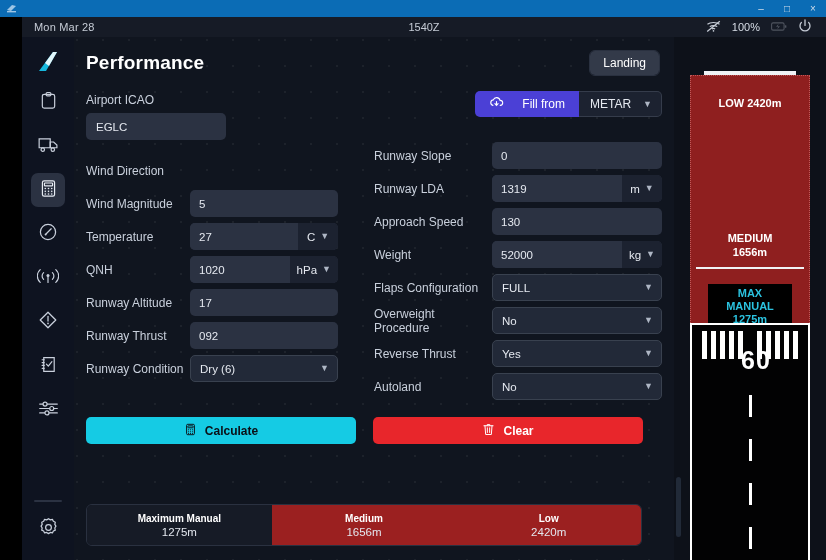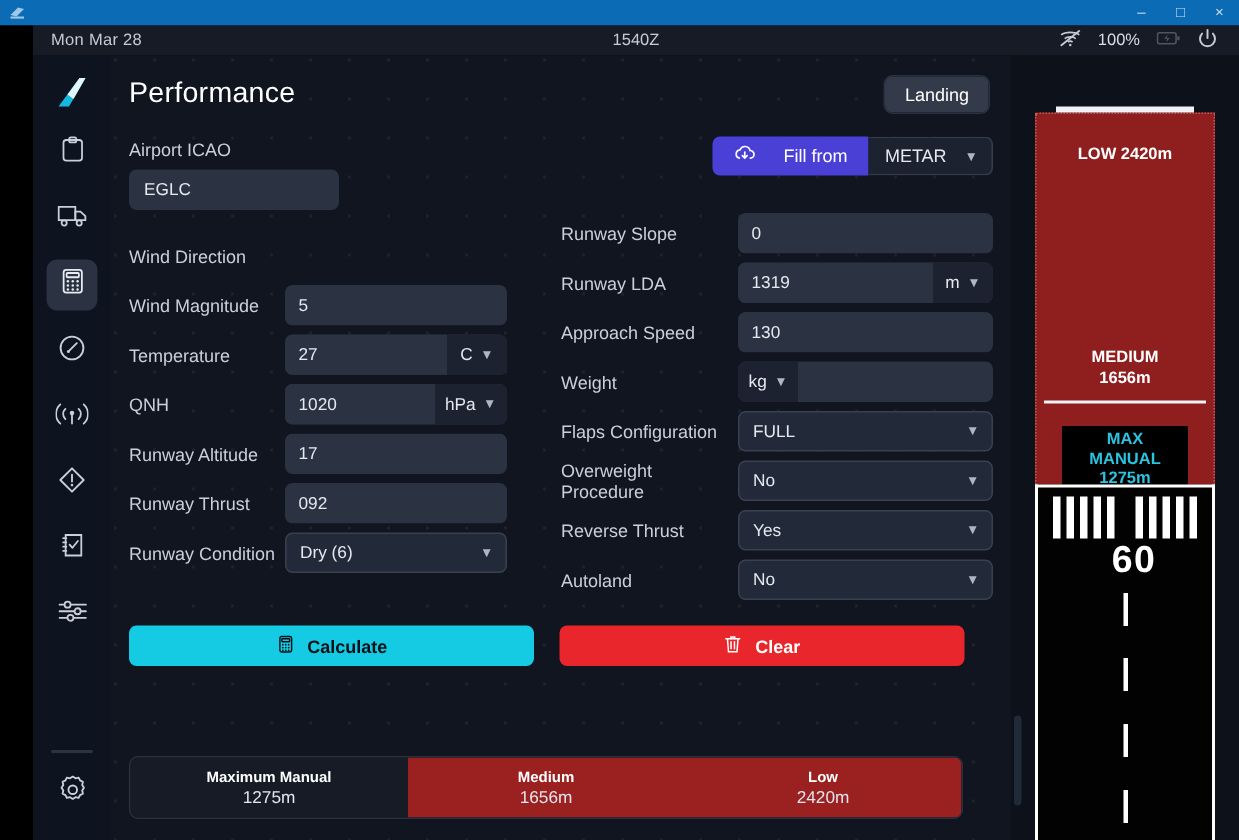--- a/index.html
+++ b/index.html
@@ -110,21 +110,21 @@
       #10151f;
     position: relative;
   }
 
   .page-head {
     display: flex; align-items: center;
     padding: 10px 14px 0 12px;
     height: 42px;
   }
   .page-title {
-    font-size: 19px; font-weight: normal; color: #ffffff;
+    font-size: 19px; font-weight: bold; color: #ffffff;
     letter-spacing: .2px;
   }
   .tabs {
     margin-left: auto;
     display: flex;
     background: #171d29;
     border: 1px solid #2a3140;
     border-radius: 6px;
     overflow: hidden;
     height: 26px;
@@ -337,21 +337,21 @@
   .thresh {
     position: absolute; left: 10px; top: 6px;
     width: 96px; height: 28px;
     display: flex; gap: 4px;
   }
   .thresh i {
     display: block; width: 5px; height: 28px; background: #ffffff;
   }
   .thresh .gap { background: transparent; width: 7px; }
   .rwy-num {
-    position: absolute; left: 0; top: 34px; width: 128px;
+    position: absolute; left: 0; top: 21px; width: 128px;
     text-align: center;
     font-size: 25px; font-weight: bold; color: #ffffff;
     letter-spacing: 1px;
   }
   .centerline {
     position: absolute; left: 57px; top: 70px;
     width: 3px; height: 190px;
     background: repeating-linear-gradient(
       to bottom, #ffffff 0 22px, transparent 22px 44px);
   }
@@ -635,20 +635,21 @@
           <div class="row">
             <div class="lbl wide">Approach Speed</div>
             <div class="fieldwrap w170">
               <div class="txt">130</div>
             </div>
           </div>
 
           <div class="row">
             <div class="lbl wide">Weight</div>
             <div class="fieldwrap w170">
+              <div class="txt">52000</div>
               <div class="unit">
                 <span>kg</span>
                 <span class="chev">▼</span>
               </div>
             </div>
           </div>
 
           <div class="row">
             <div class="lbl wide">Flaps Configuration</div>
             <div class="selbox w170">

